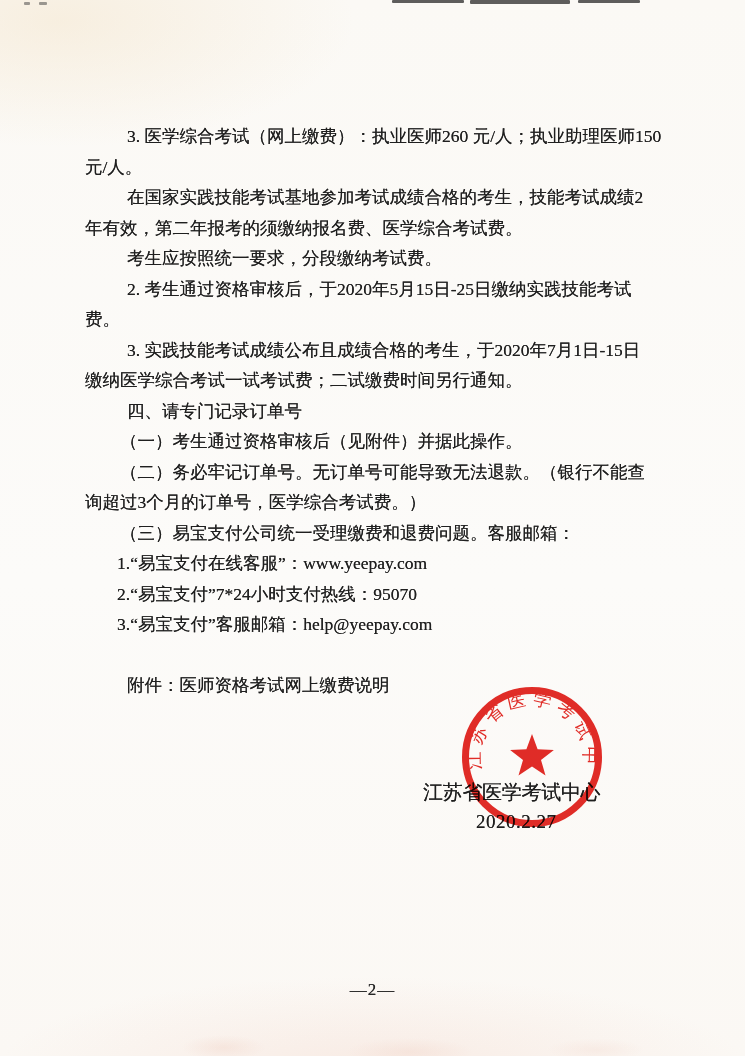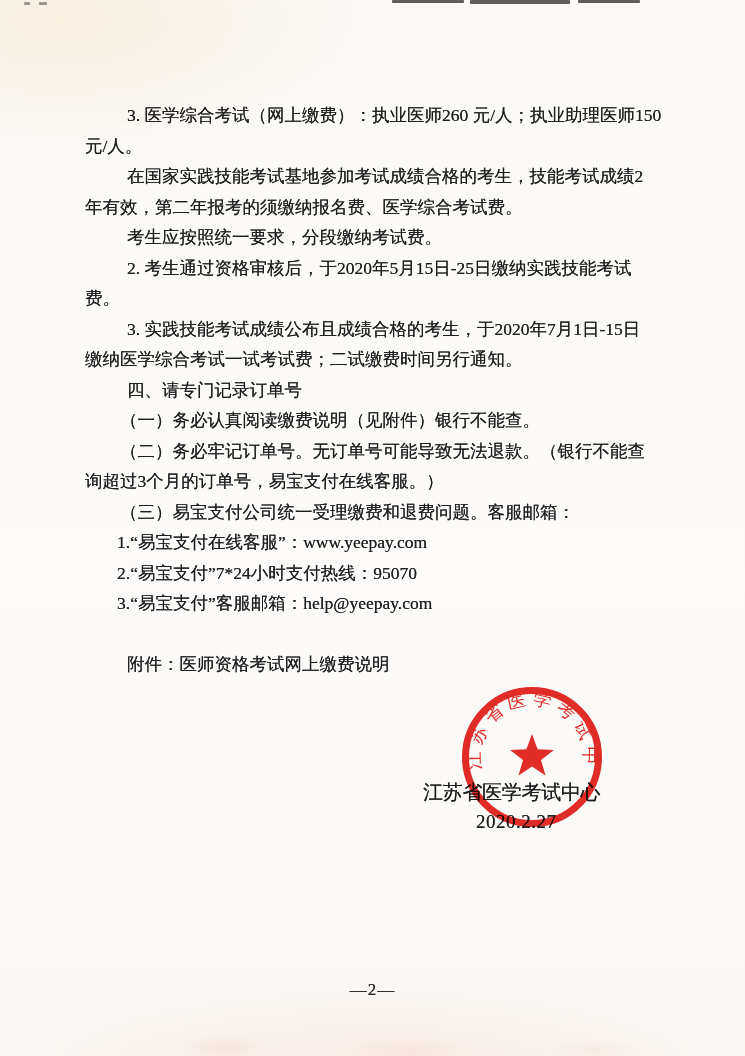--- a/index.html
+++ b/index.html
@@ -14,21 +14,21 @@
     overflow:hidden;
     background:
       radial-gradient(420px 180px at 8% 2%, rgba(244,230,206,.55), rgba(244,230,206,0) 70%),
       radial-gradient(500px 120px at 50% 101%, rgba(238,190,172,.22), rgba(238,190,172,0) 75%),
       linear-gradient(180deg,#fbf9f5 0%, #fcfbf9 55%, #fbf8f4 100%);
     color:#1e1e1e;
   }
   
   .doc-body{
     position:absolute;
-    left:85px;top:100px;width:600px;
+    left:85px;top:121px;width:600px;
     font-size:17.5px;
     color:#1f1f1f;
     text-shadow:0 0 .6px rgba(30,30,30,.85);
   }
   .line{height:30.5px;line-height:30.5px;white-space:nowrap;}
   .ind-p{padding-left:42px;}   
   .ind-q{padding-left:35px;}   
   .ind-n{padding-left:32px;}   
   .sig-name{
     position:absolute;left:423px;top:779px;
@@ -82,23 +82,23 @@
     <div class="line ind-p">3. 医学综合考试（网上缴费）：执业医师260 元/人；执业助理医师150</div>
     <div class="line">元/人。</div>
     <div class="line ind-p">在国家实践技能考试基地参加考试成绩合格的考生，技能考试成绩2</div>
     <div class="line">年有效，第二年报考的须缴纳报名费、医学综合考试费。</div>
     <div class="line ind-p">考生应按照统一要求，分段缴纳考试费。</div>
     <div class="line ind-p">2. 考生通过资格审核后，于2020年5月15日-25日缴纳实践技能考试</div>
     <div class="line">费。</div>
     <div class="line ind-p">3. 实践技能考试成绩公布且成绩合格的考生，于2020年7月1日-15日</div>
     <div class="line">缴纳医学综合考试一试考试费；二试缴费时间另行通知。</div>
     <div class="line ind-p">四、请专门记录订单号</div>
-    <div class="line ind-q">（一）务必认真阅读缴费说明（见附件）银行不能查。</div>
+    <div class="line ind-q">（一）考生通过资格审核后（见附件）并据此操作。</div>
     <div class="line ind-q">（二）务必牢记订单号。无订单号可能导致无法退款。（银行不能查</div>
-    <div class="line">询超过3个月的订单号，易宝支付在线客服。）</div>
+    <div class="line">询超过3个月的订单号，医学综合考试费。）</div>
     <div class="line ind-q">（三）易宝支付公司统一受理缴费和退费问题。客服邮箱：</div>
     <div class="line ind-n">1.“易宝支付在线客服”：www.yeepay.com</div>
     <div class="line ind-n">2.“易宝支付”7*24小时支付热线：95070</div>
     <div class="line ind-n">3.“易宝支付”客服邮箱：help@yeepay.com</div>
     <div class="line"></div>
     <div class="line ind-p">附件：医师资格考试网上缴费说明</div>
   </div>
 
   <div class="sig-name">江苏省医学考试中心</div>
   <div class="sig-date">2020.2.27</div>

